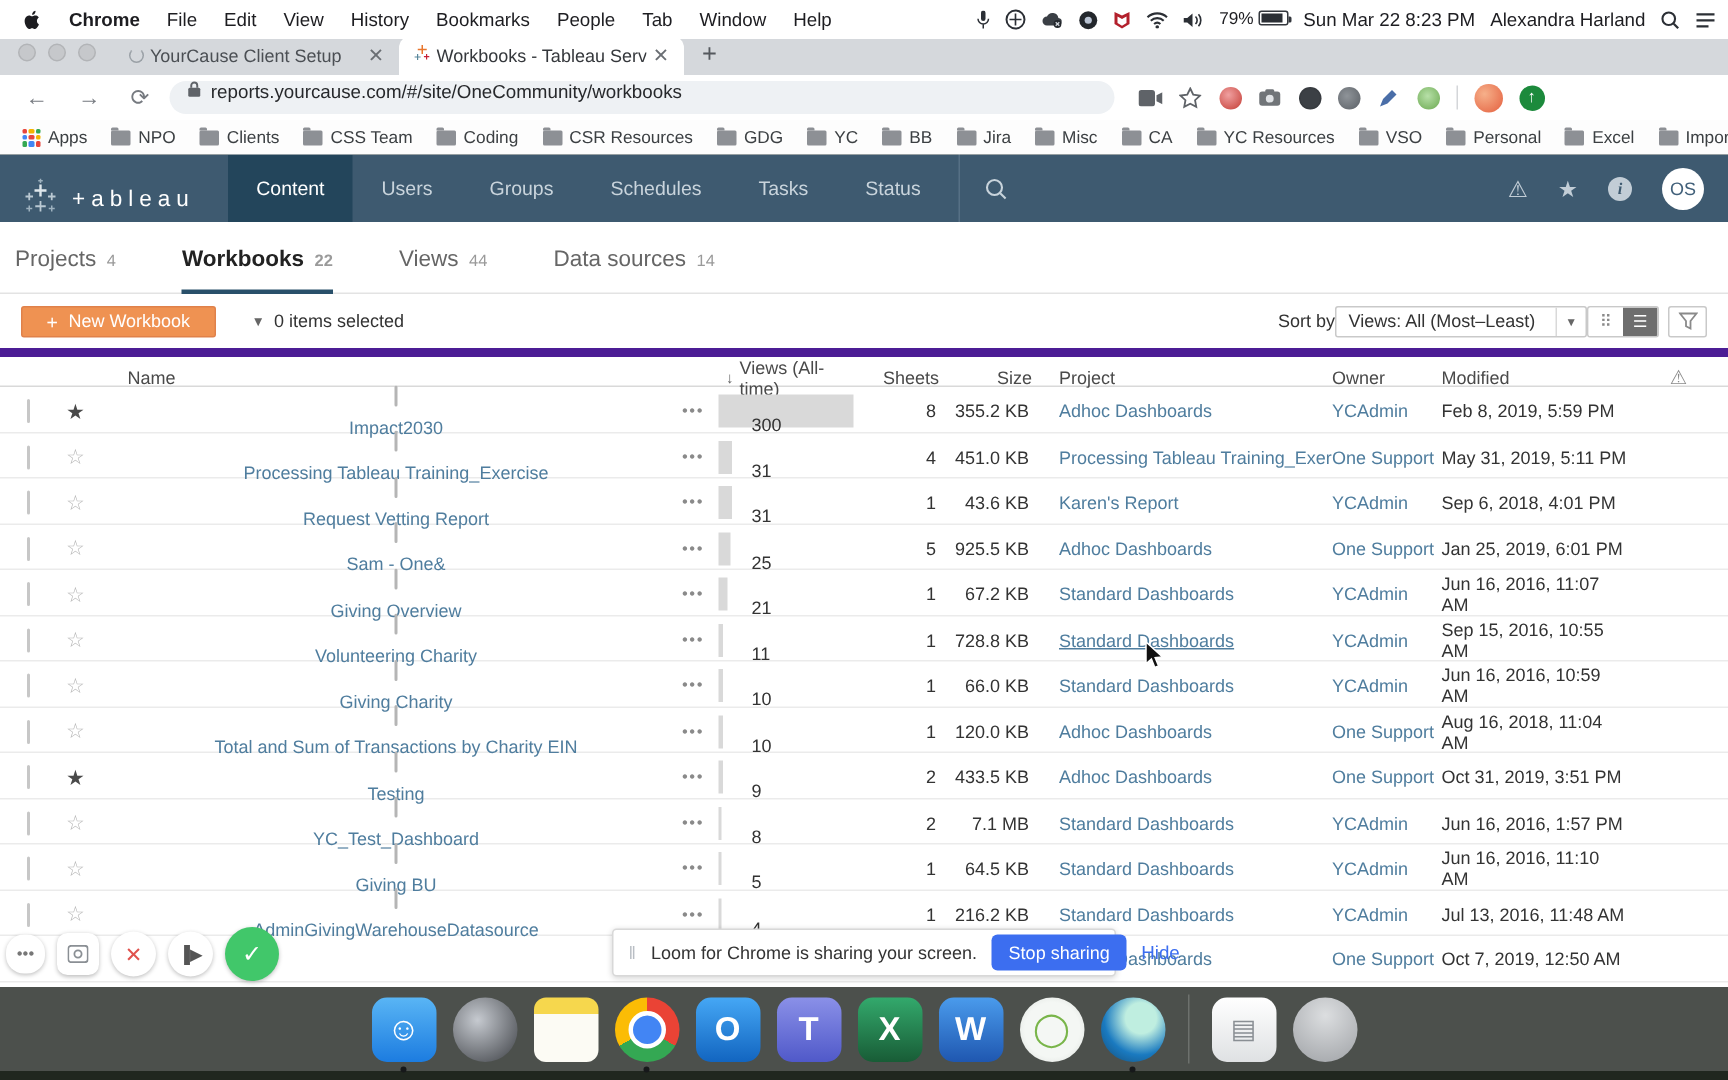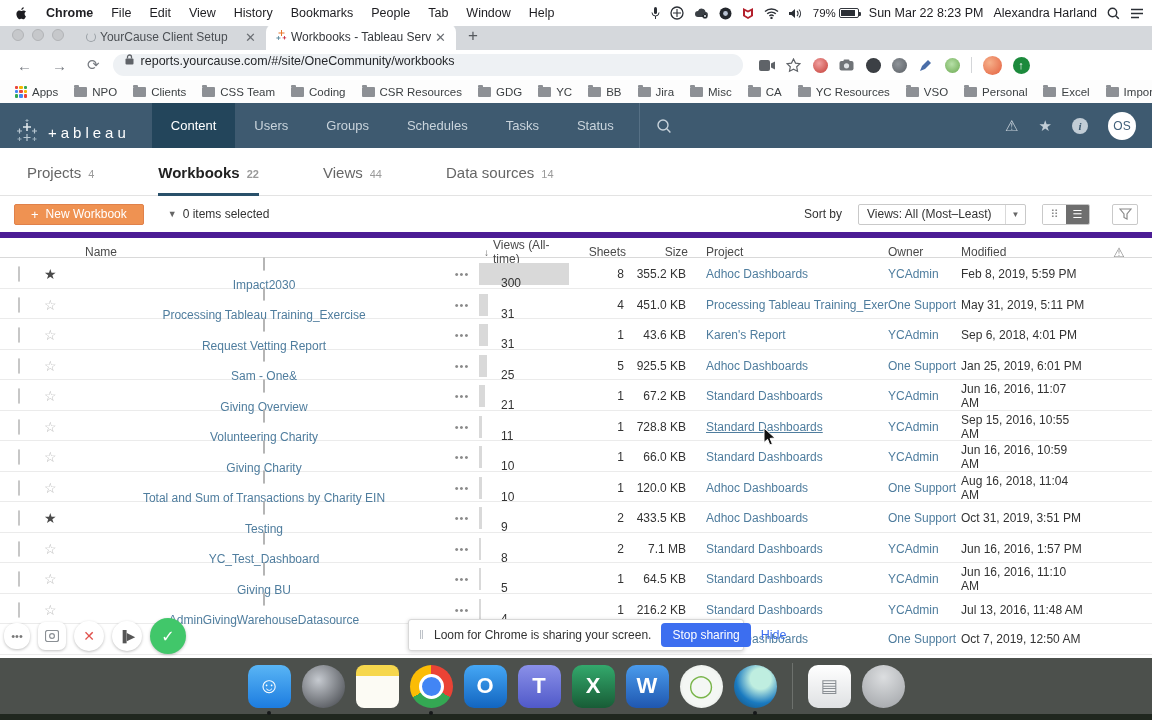--- a/index.html
+++ b/index.html
@@ -7,21 +7,21 @@
   body { font-family:"Liberation Sans","DejaVu Sans",sans-serif; background:#20271f; position:relative; }
 
   
   .menubar { position:absolute; top:0; left:0; right:0; height:26px; background:#ffffff; display:flex; align-items:center; font-size:12.5px; color:#1d1d21; padding:0 8px; z-index:50; }
   .menubar .apple { margin:0 10px 0 8px; }
   .menubar .mitem { padding:0 9px; }
   .menubar .mitem.bold { font-weight:bold; }
   .menubar .spacer { flex:1; }
   .menubar .status { display:flex; align-items:center; gap:10px; }
   .menubar .sicon { display:inline-flex; align-items:center; }
-  .menubar .battery { display:flex; align-items:center; gap:3px; font-size:11.5px; }
+  .menubar .battery { display:flex; gap:3px; font-size:11.5px; }
   .batt-body { width:20px; height:10px; border:1px solid #33373d; border-radius:2px; position:relative; }
   .batt-body::before { content:""; position:absolute; left:1px; top:1px; bottom:1px; width:14px; background:#2b2f35; }
   .batt-body::after { content:""; position:absolute; right:-3px; top:2.5px; width:2px; height:4px; background:#33373d; border-radius:0 1px 1px 0; }
   .menubar .clock, .menubar .user { font-size:12.5px; }
 
   
   .tabstrip { position:absolute; top:18px; left:0; right:0; height:32px; background:#d5d8dc; display:flex; align-items:flex-end; z-index:49; }
   .lights { display:flex; gap:8px; align-items:center; padding:0 12px 9px 12px; }
   .light { width:12px; height:12px; border-radius:50%; background:#c6c8cb; border:0.5px solid #b2b4b7; }
   .tab { display:flex; align-items:center; gap:4px; height:26px; padding:0 10px; font-size:12px; color:#4b4f54; width:190px; border-radius:8px 8px 0 0; }
@@ -68,32 +68,32 @@
   .tnav-item.active { background:#23455b; color:#fff; }
   .tnav-search { display:flex; align-items:center; padding:0 16px; border-left:1px solid #567085; margin-left:6px; }
   .tnav-right { margin-left:auto; display:flex; align-items:center; gap:20px; padding-right:16px; }
   .tnav-right .nicon { font-size:15px; color:#c2cdd6; }
   .info-circle { width:16px; height:16px; border-radius:50%; background:#c2cdd6; color:#3e5a70; font-size:11px; font-weight:bold; display:flex; align-items:center; justify-content:center; font-family:"Liberation Serif",serif; font-style:italic; }
   .os-avatar { width:28px; height:28px; border-radius:50%; background:#fff; color:#41607a; font-size:12px; display:flex; align-items:center; justify-content:center; }
 
   
   .content { position:absolute; top:148px; left:0; right:0; height:510px; background:#fff; z-index:10; }
 
-  .page-tabs { position:absolute; top:16px; left:0; right:0; height:32px; border-bottom:1px solid #e3e3e3; display:flex; padding-left:27px; gap:64px;text-align:right; }
+  .page-tabs { position:absolute; top:16px; left:0; right:0; height:32px; border-bottom:1px solid #e3e3e3; display:flex; padding-left:10px; gap:44px;text-align:right; }
   .ptab { display:flex; align-items:baseline; gap:7px; font-size:15px; color:#666; padding-bottom:12px; position:relative; }
   .ptab .count { font-size:11px; color:#9a9a9a; }
   .ptab.active { color:#222; font-weight:bold; }
   .ptab.active::after { content:""; position:absolute; left:0; right:0; bottom:-1px; height:3px; background:#29506a; }
 
   .toolbar { position:absolute; top:53px; left:0; right:0; height:26px; display:flex; align-items:center; padding:0 14px; }
   .new-wb { background:#ef9252; border:1px solid #e0814a; color:#fff; font-size:12px; height:21px; padding:0 16px; border-radius:2px; display:flex; align-items:center; gap:7px; }
   .new-wb .plus { font-size:13px; }
   .selection { margin-left:24px; font-size:12px; color:#333; display:flex; align-items:center; gap:6px; }
   .selection .caret { font-size:9px; color:#666; }
-  .toolbar .right { margin-left:auto; display:flex; align-items:center; gap:16px; }
+  .toolbar .right { margin-left:auto; display:flex; align-items:center; gap:0; }
   .sortby { font-size:12px; color:#333; }
   .sort-select { width:168px; height:21px; border:1px solid #c9c9c9; border-radius:2px; display:flex; align-items:center; font-size:12px; color:#333; background:#fff; }
   .sort-select .val { flex:1; padding:0 8px; white-space:nowrap; overflow:hidden; }
   .sort-select .dd { width:20px; align-self:stretch; border-left:1px solid #d9d9d9; display:flex; align-items:center; justify-content:center; font-size:8px; color:#666; }
   .view-toggles { display:flex; border:1px solid #c9c9c9; border-radius:2px; overflow:hidden; height:21px; }
   .vt { width:23px; display:flex; align-items:center; justify-content:center; font-size:11px; color:#8a8a8a; background:#fff; }
   .vt.selected { background:#6e6e6e; color:#fff; }
   .filter-btn { width:26px; height:21px; border:1px solid #c9c9c9; border-radius:2px; background:#fff; display:flex; align-items:center; justify-content:center; margin-left:6px; }
 
   .grid-row { display:grid; grid-template-columns:44px 30px 371px 34px 92px 55px 62px 200px 73px 125px 66px; align-items:center; }

